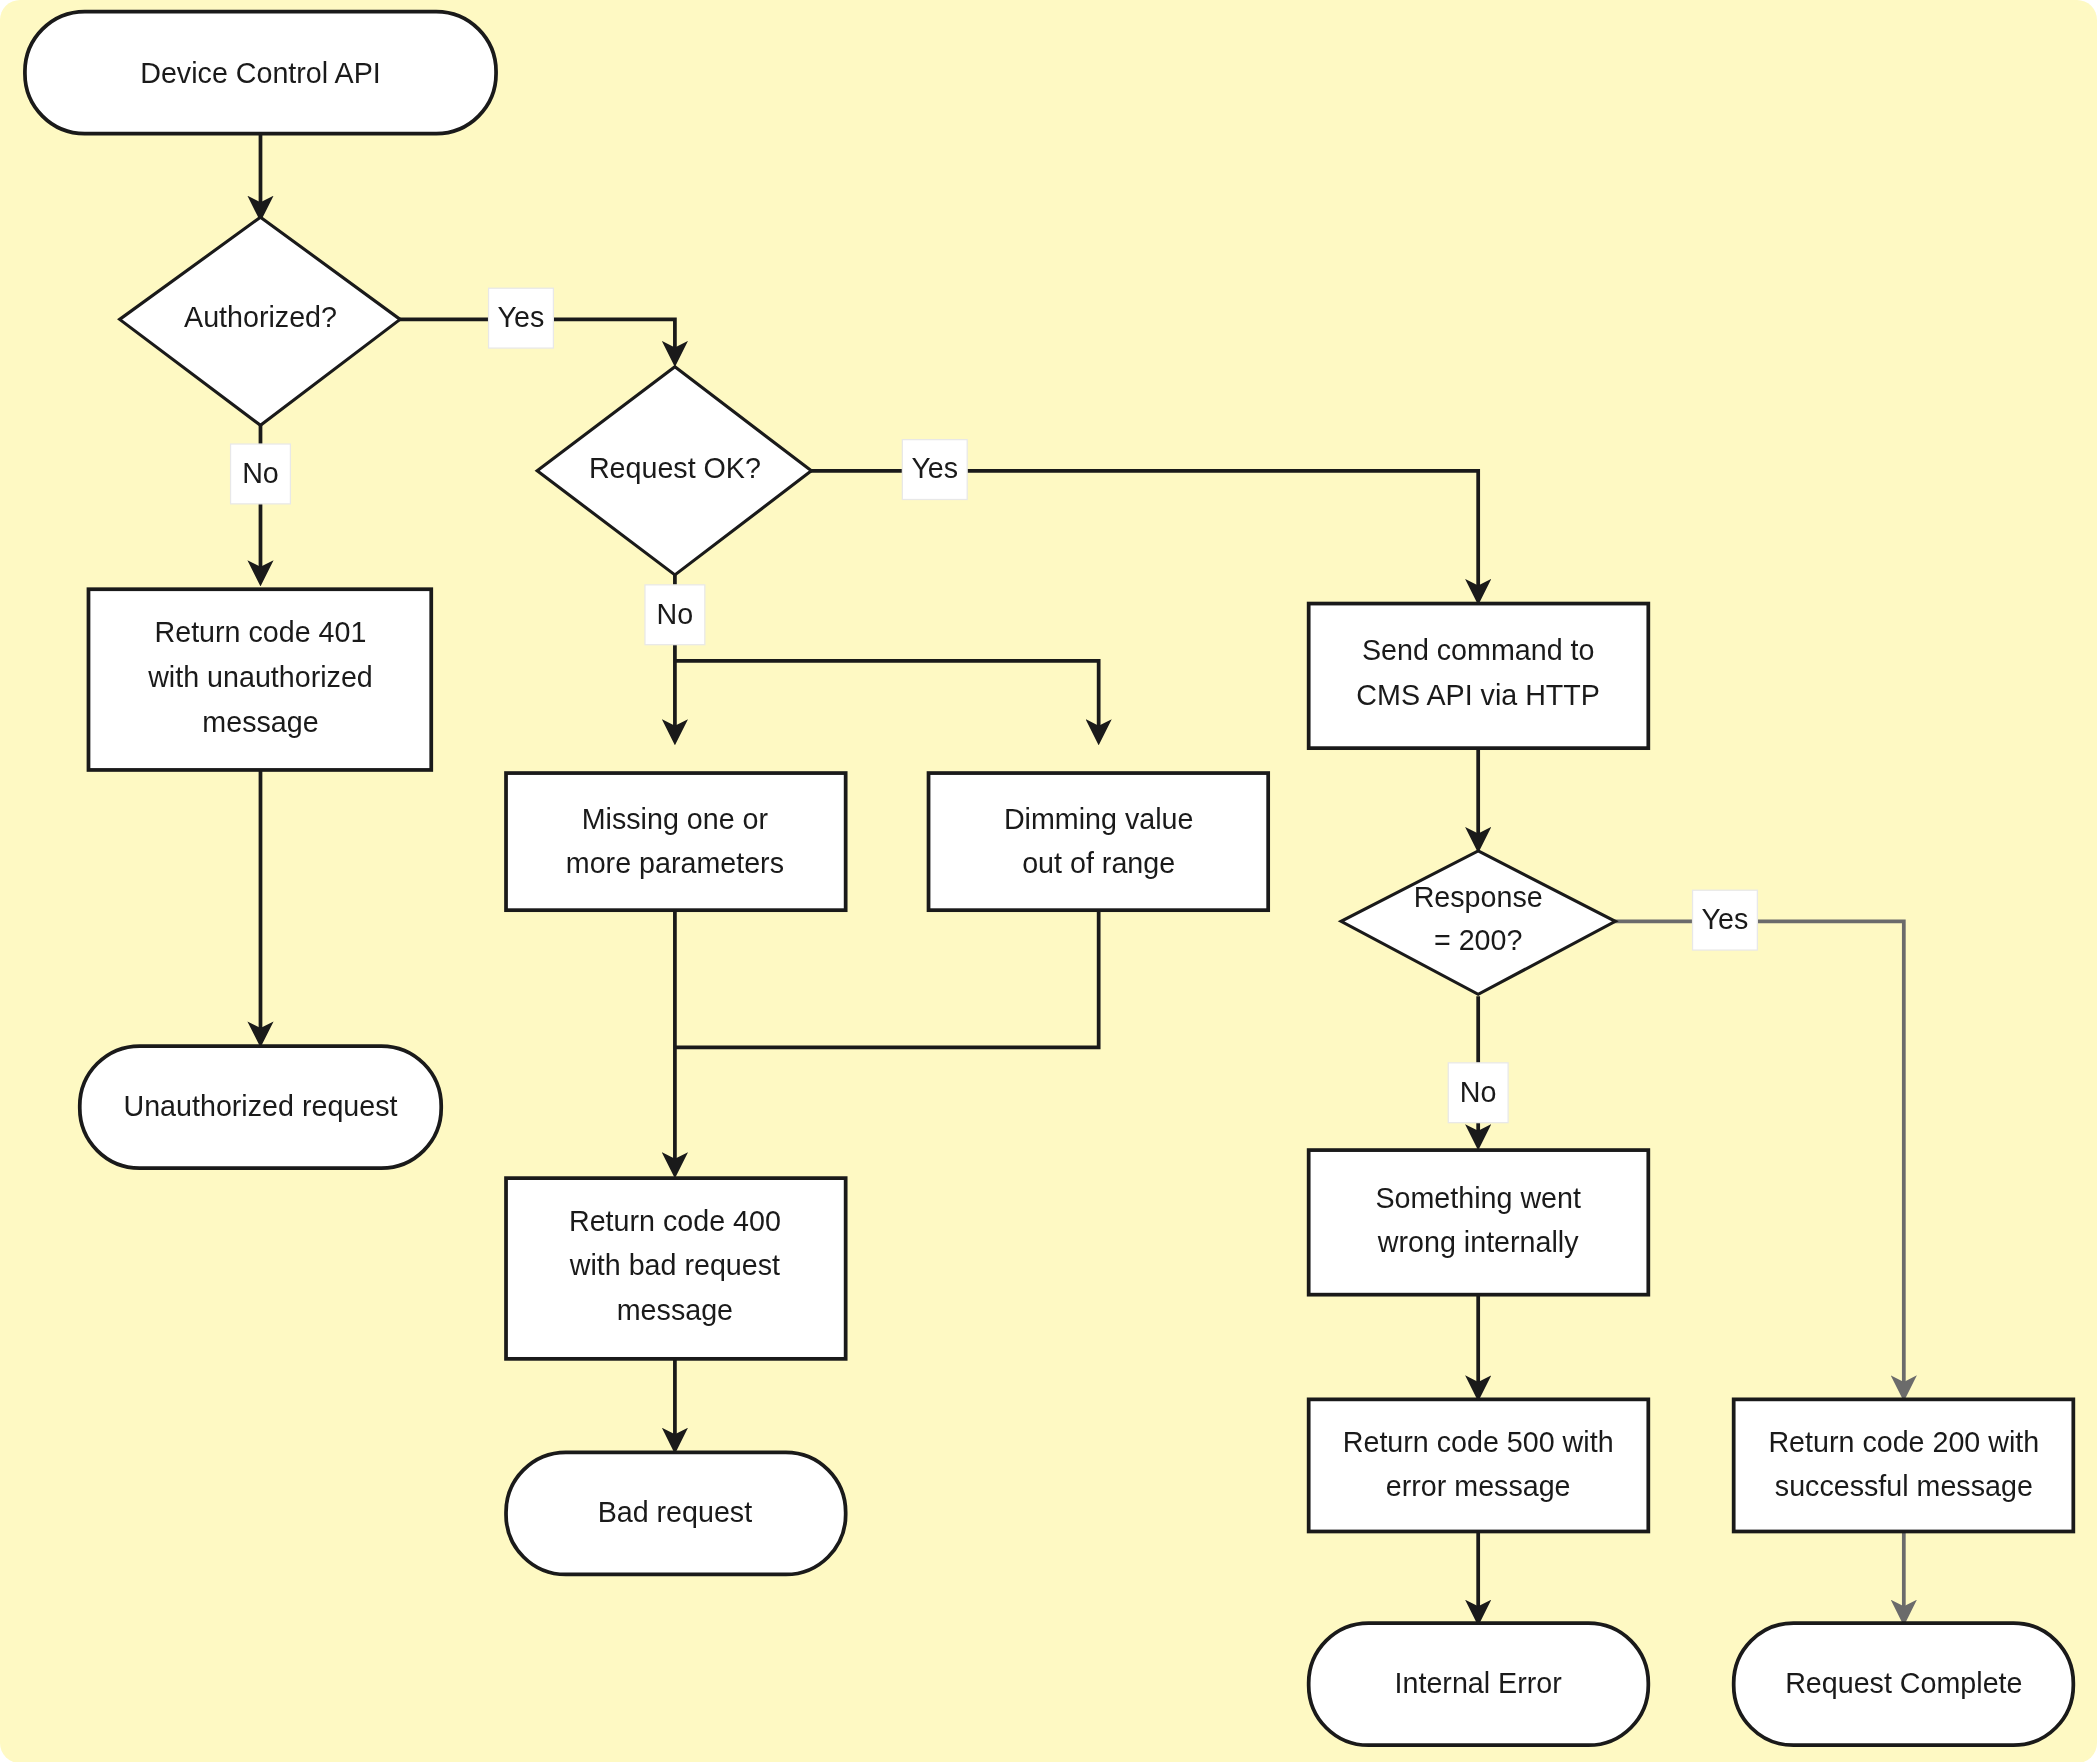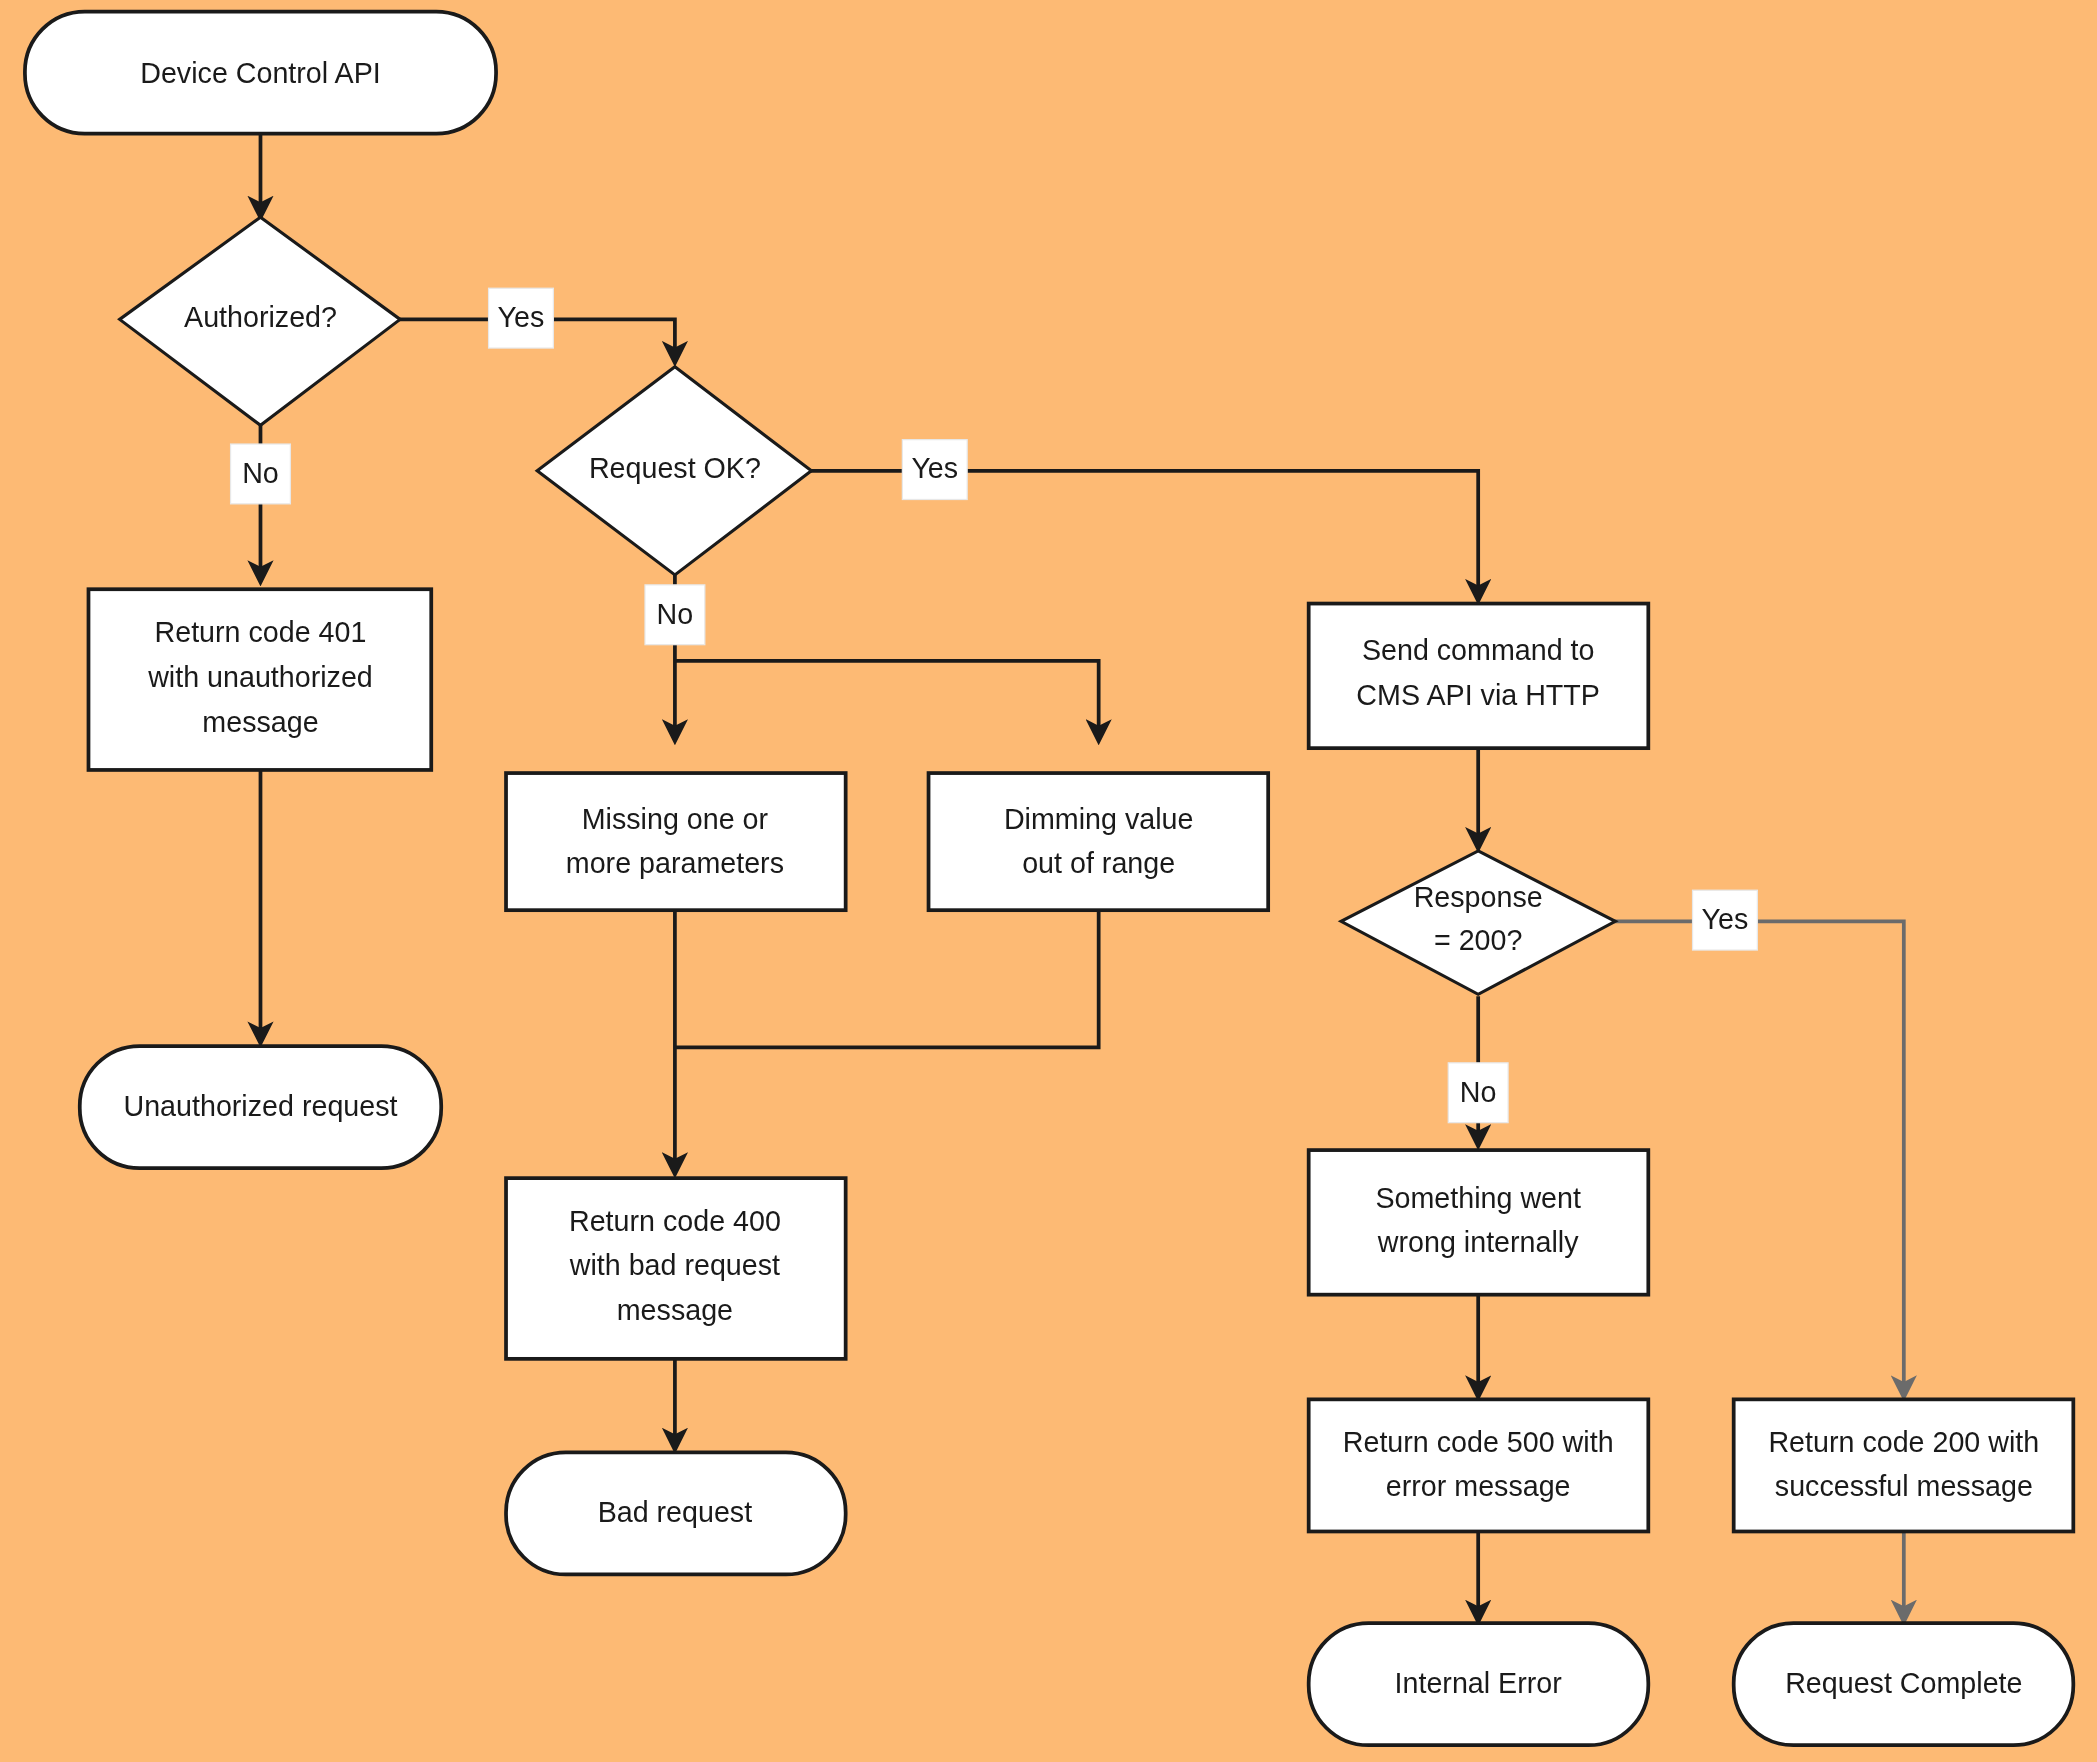--- a/index.html
+++ b/index.html
@@ -7,22 +7,23 @@
     padding: 0;
     background: #ffffff;
   }
   body {
     font-family: "Liberation Sans", sans-serif;
   }
   #flowchart-root {
     position: relative;
     width: 2097px;
     height: 1763px;
-    background: #fdba74;
+    background: #fef9c3;
     overflow: hidden;
+    border-radius: 20px;
   }
   svg#flow-svg {
     display: block;
     width: 2097px;
     height: 1763px;
   }
   .node-shape {
     fill: #ffffff;
     stroke: #1a1a1a;
     stroke-width: 6;

